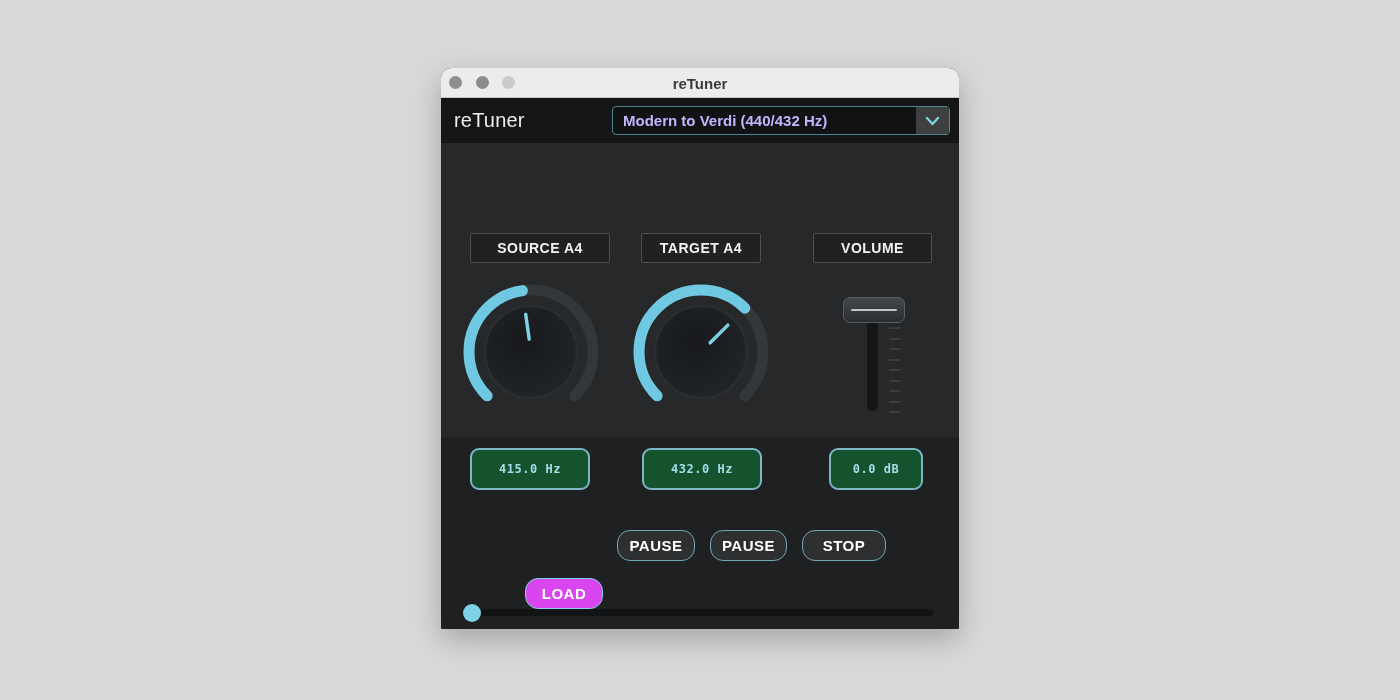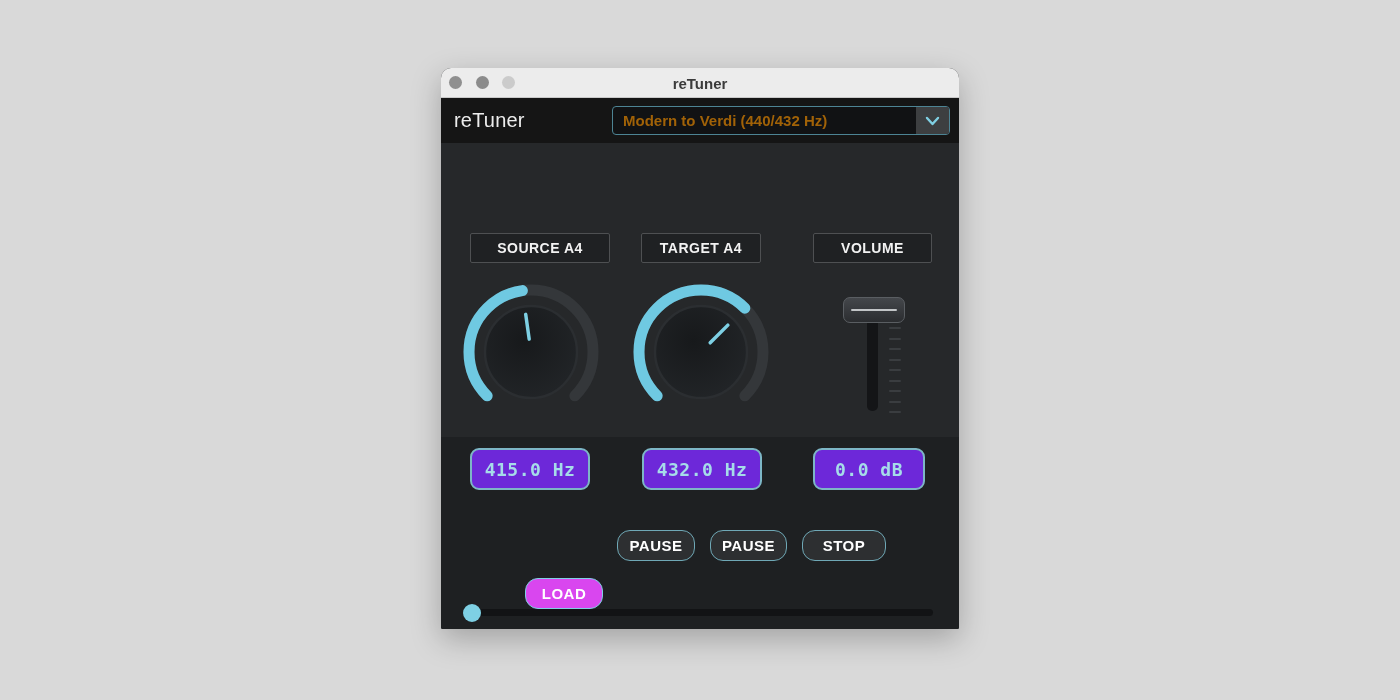--- a/index.html
+++ b/index.html
@@ -34,21 +34,21 @@
   .header {
     position:absolute; left:0; top:30px; width:518px; height:45px;
     background:#151515; display:flex; align-items:center;
   }
   .app-name { margin-left:13px; font-size:20px; color:#ededed; font-weight:500; letter-spacing:.2px; }
   .preset-select {
     position:absolute; right:9px; top:8px; width:338px; height:29px;
     background:#111214; border:1.5px solid #4d8494; border-radius:4px;
     display:flex; align-items:center; cursor:default;
   }
-  .preset-value { flex:1; padding-left:10px; font-size:15px; font-weight:bold; color:#a16207; white-space:nowrap; }
+  .preset-value { flex:1; padding-left:10px; font-size:15px; font-weight:bold; color:#c4b5fd; white-space:nowrap; }
   .preset-chevron-box {
     width:33px; align-self:stretch; background:#3d3f41;
     border-radius:0 2px 2px 0;
     display:flex; align-items:center; justify-content:center;
   }
   
   .main { position:absolute; left:0; top:75px; width:518px; height:486px; background:#26282a; }
   .bottom-section { position:absolute; left:0; top:294px; width:518px; height:192px; background:#1e2022; }
   .ctl-label {
     position:absolute; top:90px; height:30px;
@@ -76,28 +76,28 @@
     position:absolute; left:402px; top:154px; width:62px; height:26px;
     background:linear-gradient(#44474b, #2b2d30);
     border:1.5px solid #5a5e62; border-radius:7px;
     display:flex; align-items:center; justify-content:center;
     cursor:grab;
   }
   .vol-handle-line { width:46px; height:2px; background:#c2c5c7; border-radius:1px; }
   
   .value-box {
     position:absolute; top:305px; height:42px;
-    background:#6d28d9; border:2px solid #7db6c6; border-radius:9px;
+    background:#14532d; border:2px solid #7db6c6; border-radius:9px;
     display:flex; align-items:center; justify-content:center;
     font-family:"DejaVu Sans Mono", monospace;
-    font-size:18px; font-weight:bold; color:#a6dce9; letter-spacing:.5px;
+    font-size:12px; font-weight:bold; color:#a6dce9; letter-spacing:.5px;
   }
   .val-source { left:29px;  width:120px; }
   .val-target { left:201px; width:120px; }
-  .val-volume { left:372px; width:112px; }
+  .val-volume { left:388px; width:94px; }
   
   .t-btn {
     position:absolute; top:387px; height:31px;
     background:#2d2f31; border:1.5px solid #6fa8b6; border-radius:13px;
     display:flex; align-items:center; justify-content:center;
     font-family:"Liberation Sans", sans-serif;
     font-size:15px; font-weight:bold; color:#ffffff; letter-spacing:.5px;
     cursor:pointer;
   }
   .t-btn.active { background:#d946ef; border-color:#7ed0e4;margin-top:48px; }

